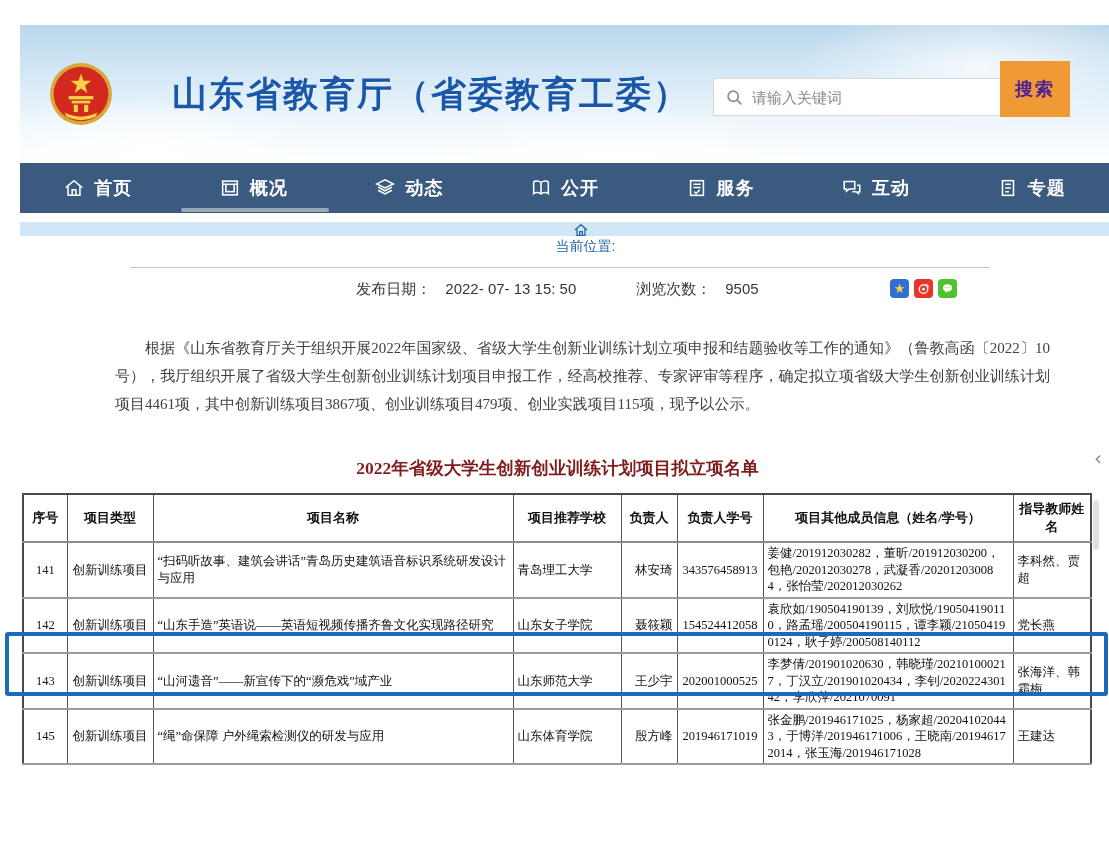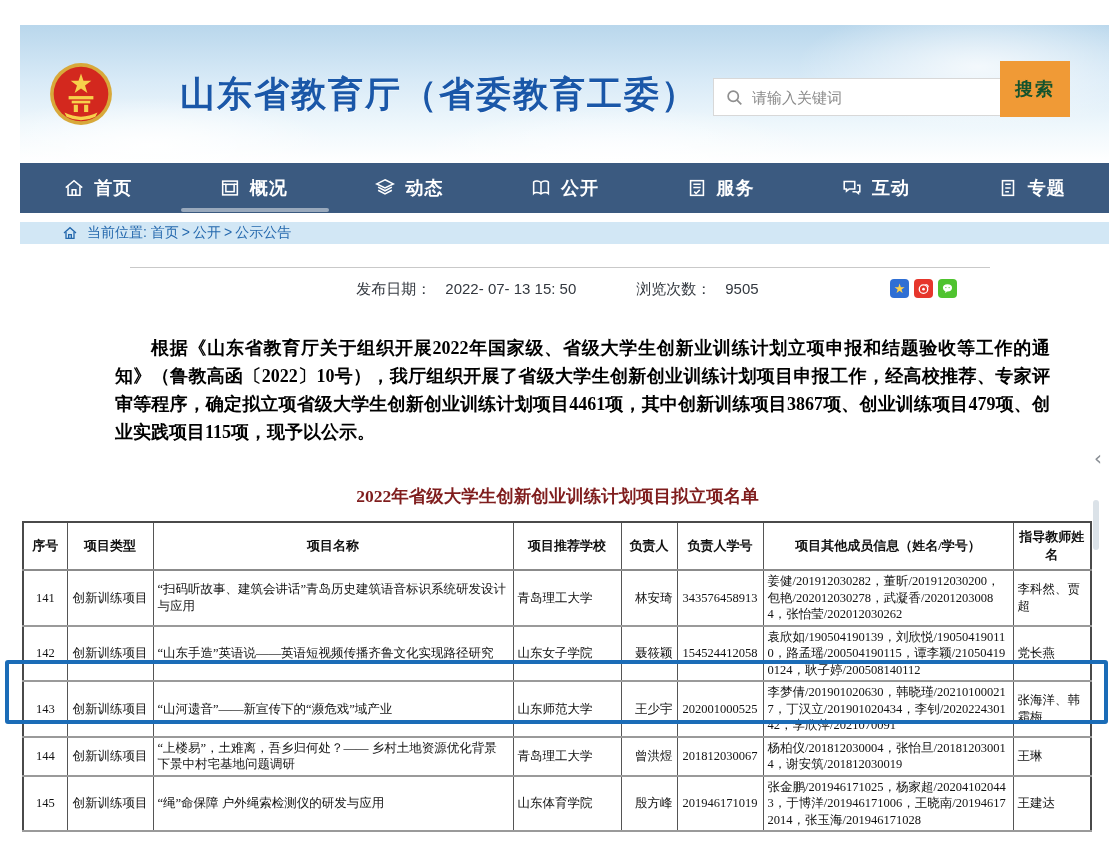--- a/index.html
+++ b/index.html
@@ -13,21 +13,21 @@
   }
 
   
   .site-header {
     position: absolute; top: 25px; left: 20px; right: 0; height: 138px;
     background:
       radial-gradient(ellipse 260px 70px at 12% 88%, rgba(255,255,255,.95), rgba(255,255,255,0) 70%),
       radial-gradient(ellipse 300px 80px at 55% 100%, rgba(255,255,255,.9), rgba(255,255,255,0) 70%),
       radial-gradient(ellipse 260px 90px at 88% 30%, rgba(255,255,255,.75), rgba(255,255,255,0) 70%),
       linear-gradient(180deg, #b9d7ec 0%, #d8eaf7 40%, #eef7fc 72%, #ffffff 100%);
-    display: flex; align-items: center; gap: 8px;
+    display: flex; align-items: center;
   }
   .emblem { width: 66px; height: 66px; margin-left: 28px; flex: 0 0 auto; }
   .site-title {
     margin-left: 58px;
     font-size: 35px; font-weight: bold; letter-spacing: 2px;
     color: #1a57a8;
     text-shadow: 0 1px 0 rgba(255,255,255,.6);
     white-space: nowrap;
   }
   .search {
@@ -42,21 +42,21 @@
     margin-top: 16px;
   }
   .search-box input {
     border: none; outline: none; flex: 1; height: 100%;
     font-size: 15px; color: #444; margin-left: 9px;
     font-family: "Liberation Sans", sans-serif;
   }
   .search-box input::placeholder { color: #8a8a8a; }
   .search-btn {
     width: 70px; height: 56px; border: none; cursor: pointer;
-    background: #f09a36; color: #14532d; font-size: 18px; font-weight: bold;
+    background: #f09a36; color: #4c1d95; font-size: 18px; font-weight: bold;
     font-family: "Liberation Sans", sans-serif; letter-spacing: 2px;
   }
 
   
   .navbar {
     position: absolute; top: 163px; left: 20px; right: 0; height: 50px;
     background: #3b5a80;
     display: flex; align-items: center; justify-content: space-around;
   }
   .nav-item {
@@ -66,24 +66,24 @@
   }
   .nav-item .ni { width: 22px; height: 22px; display: inline-flex; }
   .nav-indicator {
     position: absolute; bottom: 1px; left: calc(21.4% - 72px);
     width: 148px; height: 4px; border-radius: 2px;
     background: rgba(205,212,220,.65);
   }
 
   
   .breadcrumb {
-    position: absolute; top: 222px; left: 20px; right: 0; height: 22px;
+    position: absolute; top: 222px; left: 20px; right: 0; height: 14px;
     background: #d2e7f5;
     display: flex; align-items: center; padding-left: 42px;
-    font-size: 14px; color: #2468ad;
+    font-size: 14px; color: #2468ad; flex-direction: column;
   }
   .breadcrumb .bc-home { width: 16px; height: 16px; margin-right: 9px; display: inline-flex; }
   .breadcrumb a { color: #2468ad; text-decoration: none; cursor: pointer; }
   .bc-sep { margin: 0 3px; }
 
   
   .content { position: absolute; top: 252px; left: 20px; right: 14px; bottom: 0; background: #fff; }
   .article-title {
     margin-top: 36px; text-align: center;
     font-size: 22px; font-weight: bold; color: #272727; letter-spacing: 1px;
@@ -96,22 +96,22 @@
   }
   .meta-row .mv { margin-left: 14px; }
   .share-icons { position: absolute; right: 138px; top: 11px; display: flex; gap: 5px; }
   .share-ic {
     width: 19px; height: 19px; border-radius: 4px;
     display: inline-flex; align-items: center; justify-content: center; cursor: pointer;
   }
   .article-body {
     margin: 24px 45px 0 95px;
     font-family: "Liberation Serif", serif;
-    font-size: 18px; line-height: 28px; color: #000000;
-    text-align: justify; text-indent: 2em; font-weight: bold;
+    font-size: 15px; line-height: 28px; color: #404040;
+    text-align: justify; text-indent: 2em;
   }
   .table-title {
     margin-top: 38px; text-align: center;
     font-family: "Liberation Serif", serif;
     font-size: 17.5px; font-weight: bold; color: #7f1d1d;
   }
 
   
   .table-wrap { position: relative; margin: 13px 0 0 2px; width: 1068px; }
   table.projects {
@@ -352,30 +352,20 @@
               <td class="c-seq">143</td>
               <td class="c-type">创新训练项目</td>
               <td class="c-name">“山河遗音”——新宣传下的“濒危戏”域产业</td>
               <td class="c-school">山东师范大学</td>
               <td class="c-leader">王少宇</td>
               <td class="c-id">202001000525</td>
               <td class="c-members">李梦倩/201901020630，韩晓瑾/202101000217，丁汉立/201901020434，李钊/202022430142，李欣萍/2021070091</td>
               <td class="c-teachers">张海洋、韩霜梅</td>
             </tr>
             <tr>
-              <td class="c-seq">144</td>
-              <td class="c-type">创新训练项目</td>
-              <td class="c-name">“上楼易”，土难离，吾乡归何处？—— 乡村土地资源优化背景下景中村宅基地问题调研</td>
-              <td class="c-school">青岛理工大学</td>
-              <td class="c-leader">曾洪煜</td>
-              <td class="c-id">201812030067</td>
-              <td class="c-members">杨柏仪/201812030004，张怡旦/201812030014，谢安筑/201812030019</td>
-              <td class="c-teachers">王琳</td>
-            </tr>
-            <tr>
               <td class="c-seq">145</td>
               <td class="c-type">创新训练项目</td>
               <td class="c-name">“绳”命保障 户外绳索检测仪的研发与应用</td>
               <td class="c-school">山东体育学院</td>
               <td class="c-leader">殷方峰</td>
               <td class="c-id">201946171019</td>
               <td class="c-members">张金鹏/201946171025，杨家超/202041020443，于博洋/201946171006，王晓南/201946172014，张玉海/201946171028</td>
               <td class="c-teachers">王建达</td>
             </tr>
           </tbody>

